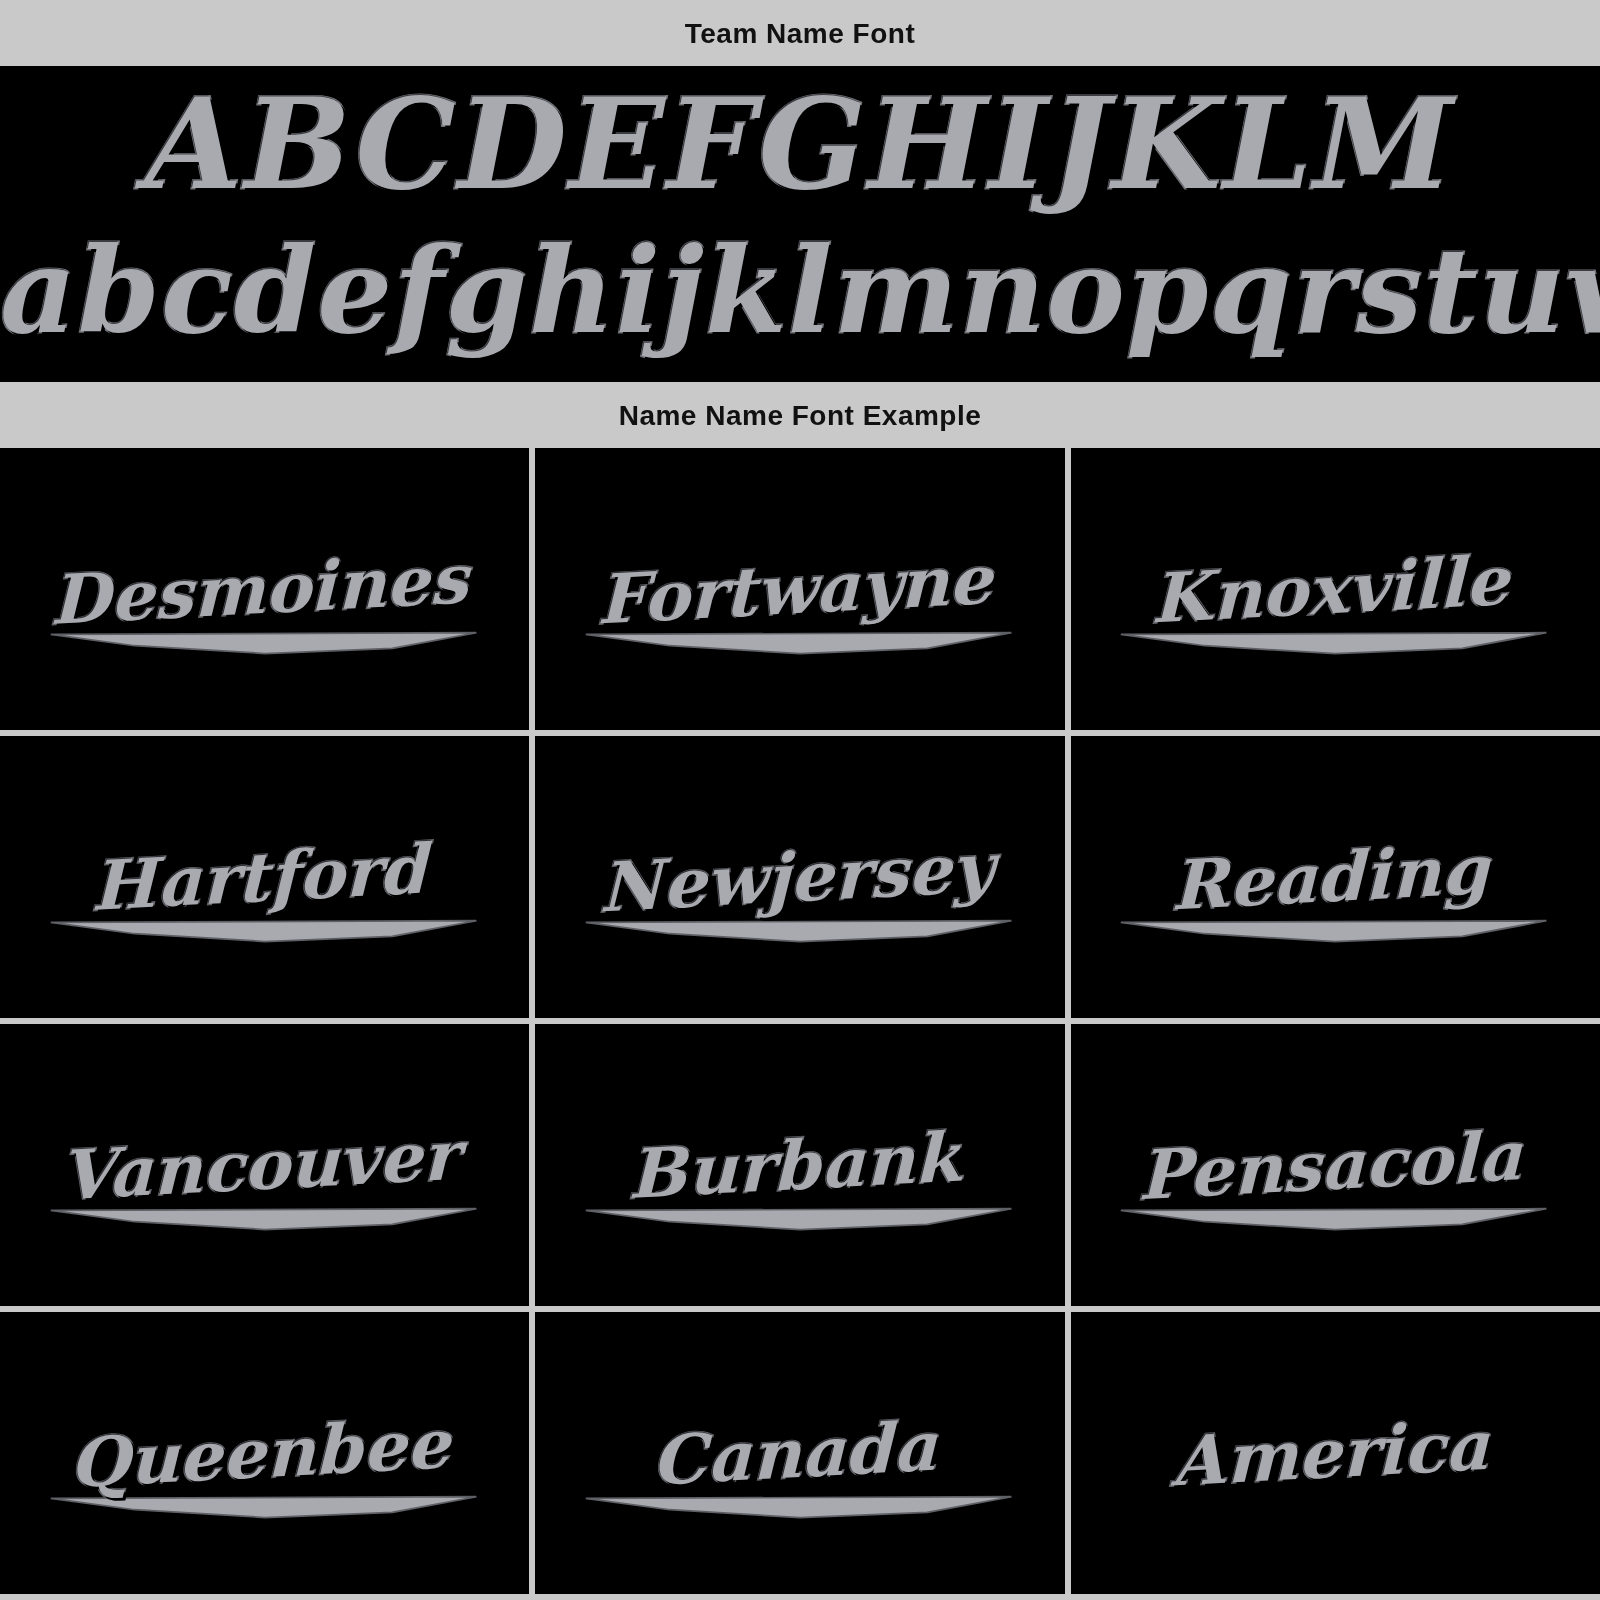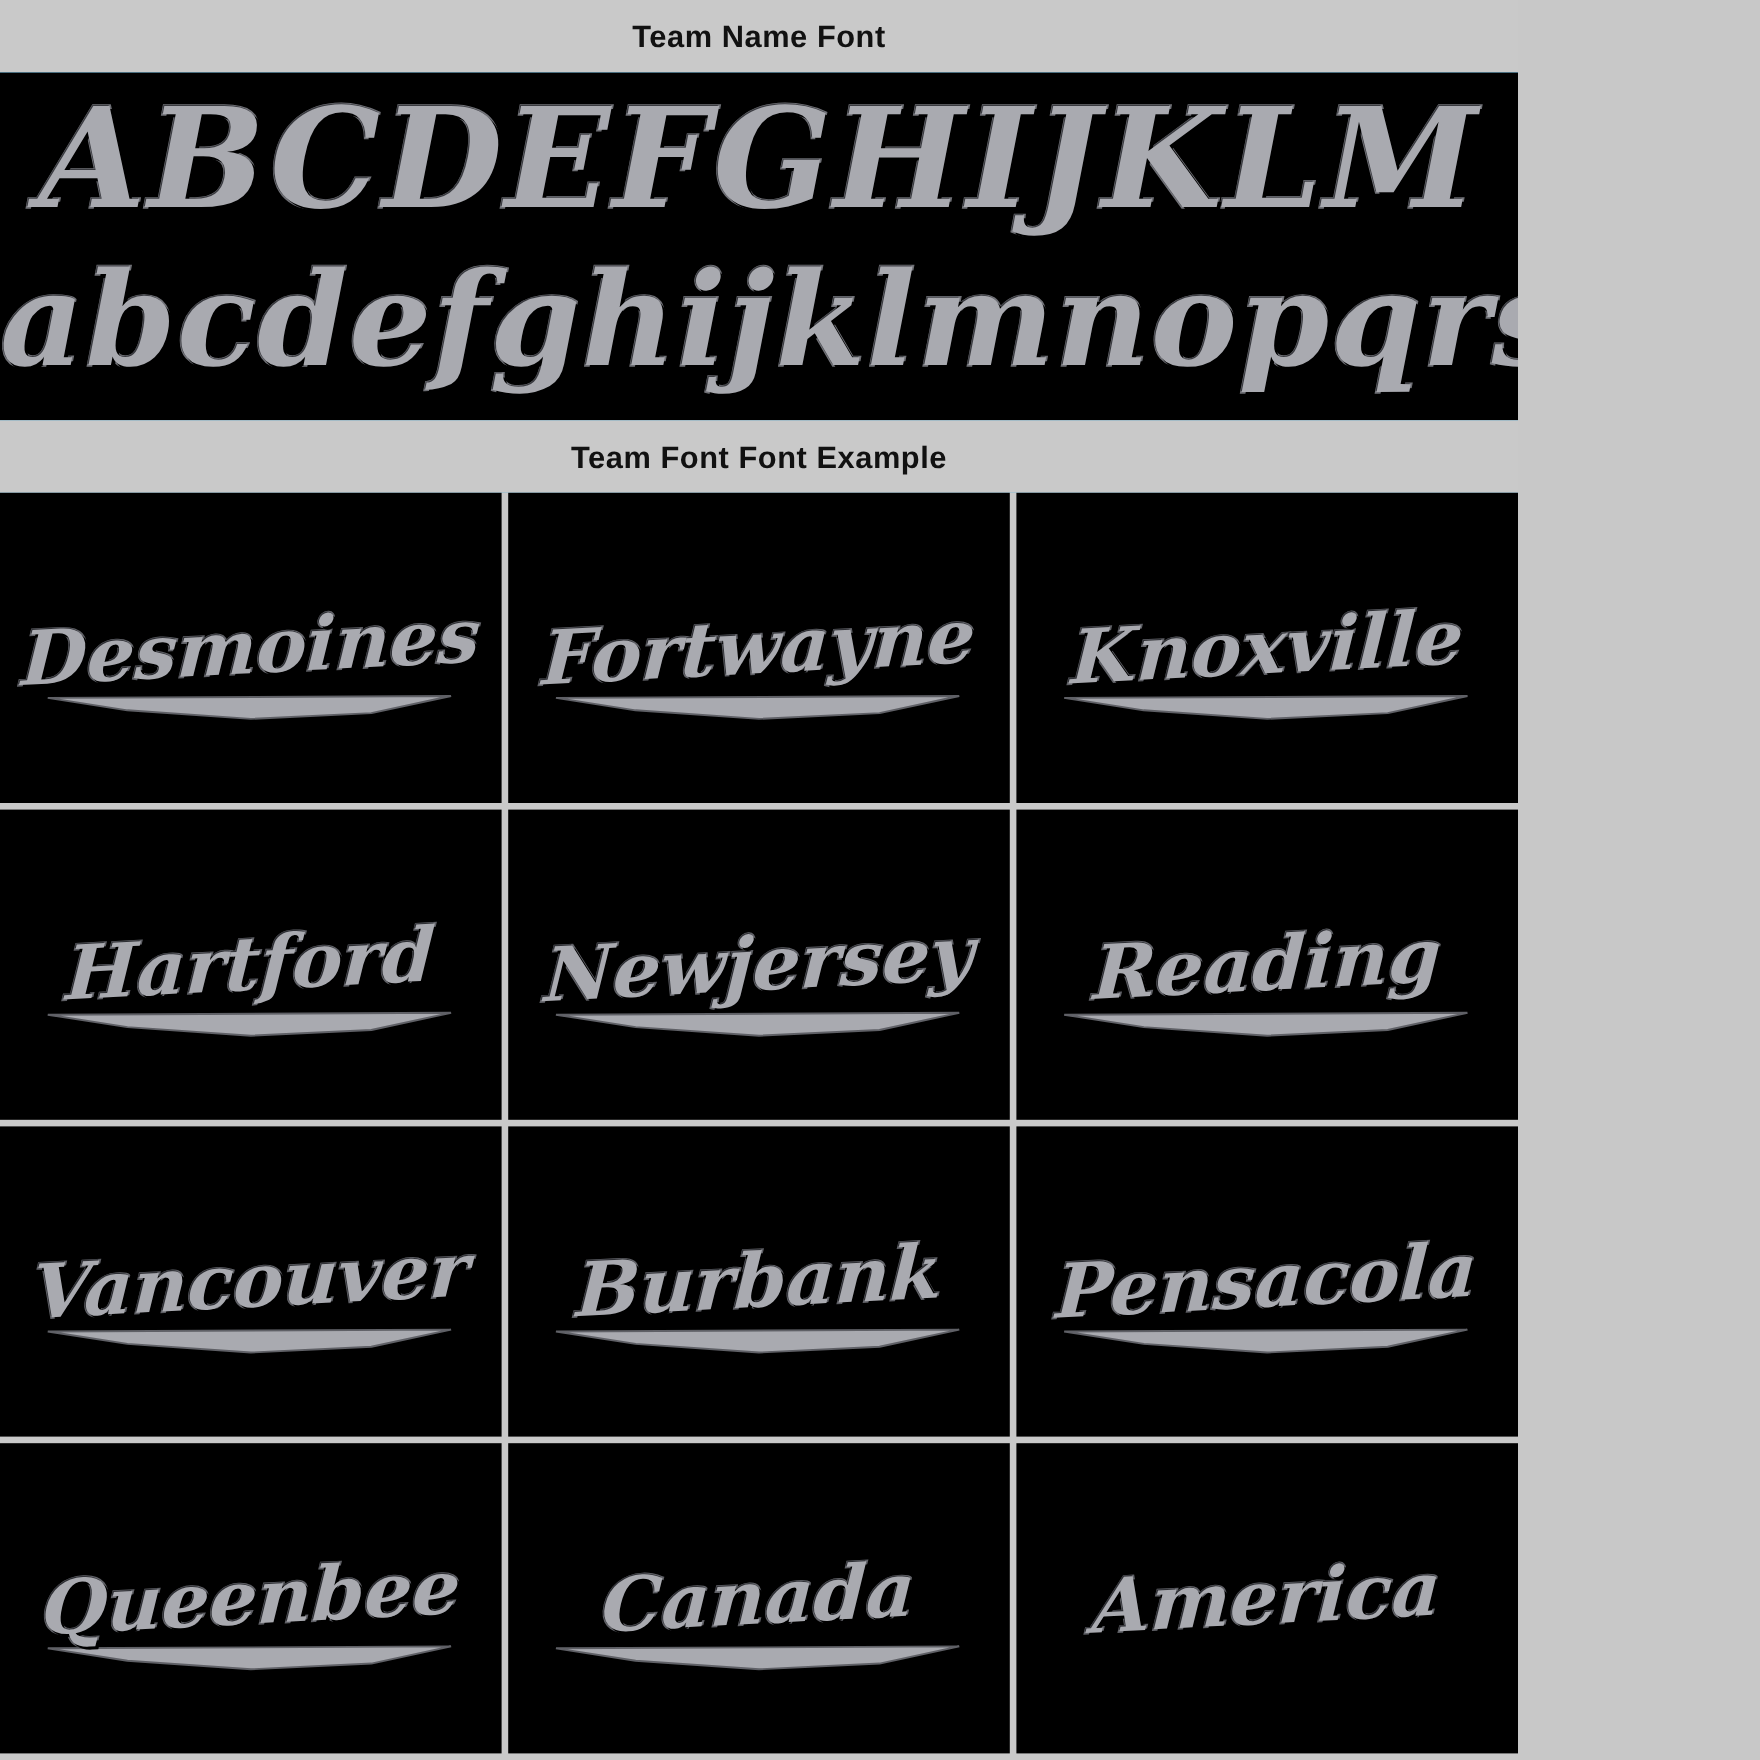--- a/index.html
+++ b/index.html
@@ -7,23 +7,23 @@
     padding: 0;
     background: #c8c8c8;
   }
   body {
     width: 1600px;
     height: 1600px;
     font-family: "Liberation Sans", sans-serif;
     overflow: hidden;
   }
   .page {
-    width: 1380px;
+    width: 1600px;
     height: 1600px;
-    background: #0ea5e9;
+    background: #a16207;
     box-sizing: border-box;
     display: flex;
     flex-direction: column;
   }
   .header-bar {
     background: #c9c9c9;
     color: #111111;
     font-size: 28px;
     font-weight: bold;
     text-align: center;
@@ -114,21 +114,21 @@
 
 <div class="page">
 
   <div class="header-bar">Team Name Font</div>
 
   <div class="alphabet-panel">
     <div class="alpha-row upper">ABCDEFGHIJKLM</div>
     <div class="alpha-row lower">abcdefghijklmnopqrstuvwxyz</div>
   </div>
 
-  <div class="header-bar">Team Font Font Example</div>
+  <div class="header-bar">Name Name Font Example</div>
 
   <div class="example-grid">
 
     <div class="cell">
       <div class="swoosh">
         <svg viewBox="0 0 300 30" preserveAspectRatio="none">
             <path d="M2,4 L296,2 L238,20 L150,26 L60,17 Z" fill="#a9aab0" stroke="#5f6066" stroke-width="2"></path>
           </svg>
       </div>
       <div class="script-name">Desmoines</div>

